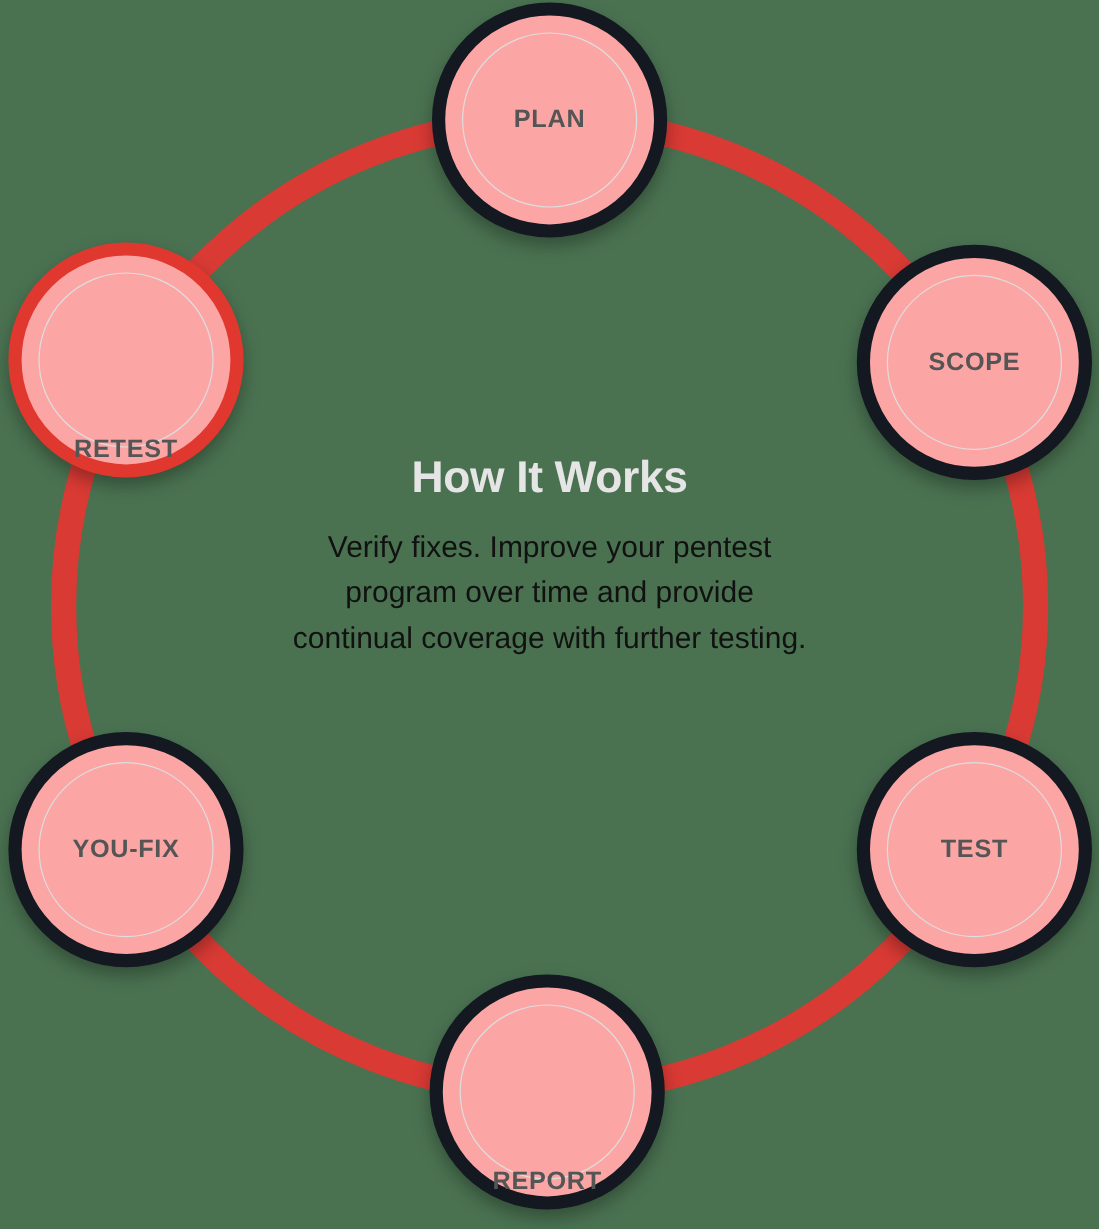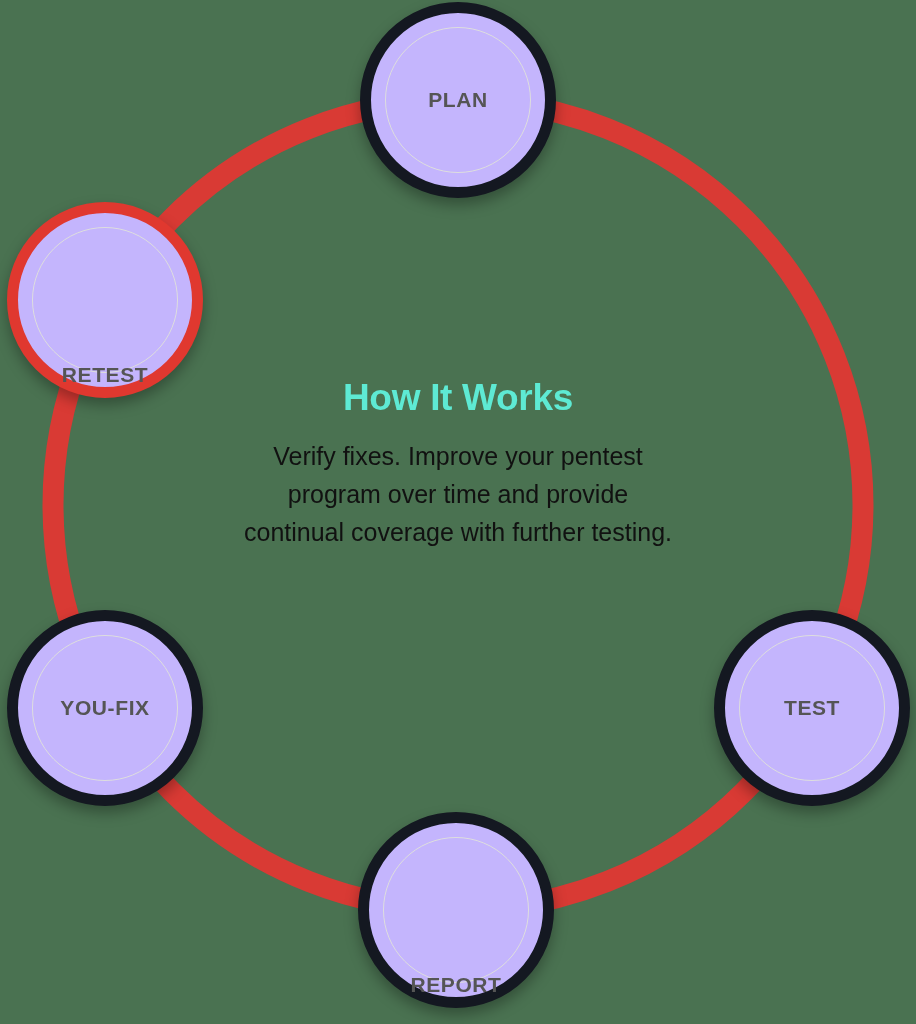--- a/index.html
+++ b/index.html
@@ -34,21 +34,21 @@
     position: absolute;
     left: 158px;
     top: 378px;
     width: 600px;
     text-align: center;
     pointer-events: none;
   }
   #center-title {
     font-size: 37px;
     font-weight: bold;
-    color: #5eead4;
+    color: #e5e5e5;
     letter-spacing: -0.3px;
     line-height: 1.1;
     margin: 0 0 18px 0;
   }
   #center-desc {
     font-size: 25px;
     font-weight: 400;
     color: #111111;
     line-height: 38px;
     margin: 0;
@@ -57,21 +57,21 @@
     margin-right: auto;
   }
 
   
   .node {
     position: absolute;
     width: 196px;
     height: 196px;
     border-radius: 50%;
     box-sizing: border-box;
-    background: #c4b5fd;
+    background: #fca5a5;
     display: flex;
     align-items: center;
     justify-content: center;
     filter: drop-shadow(0 7px 7px rgba(0,0,0,0.30));
   }
   .node.dark {
     border: 11px solid #141821;
   }
   .node.active {
     border: 11px solid #e0382f;
@@ -114,20 +114,24 @@
 
   <svg id="cycle-ring-svg" viewBox="0 0 916 1024">
     <circle cx="458" cy="505" r="405" fill="none" stroke="#d93a34" stroke-width="21"></circle>
   </svg>
 
   <div class="node dark" id="node-plan">
     <span class="node-inner-ring"></span>
     <span class="node-label">PLAN</span>
   </div>
 
+  <div class="node dark" id="node-scope">
+    <span class="node-inner-ring"></span>
+    <span class="node-label">SCOPE</span>
+  </div>
 
   <div class="node dark" id="node-test">
     <span class="node-inner-ring"></span>
     <span class="node-label">TEST</span>
   </div>
 
   <div class="node dark" id="node-report">
     <span class="node-inner-ring"></span>
     <span class="node-label">REPORT</span>
   </div>

